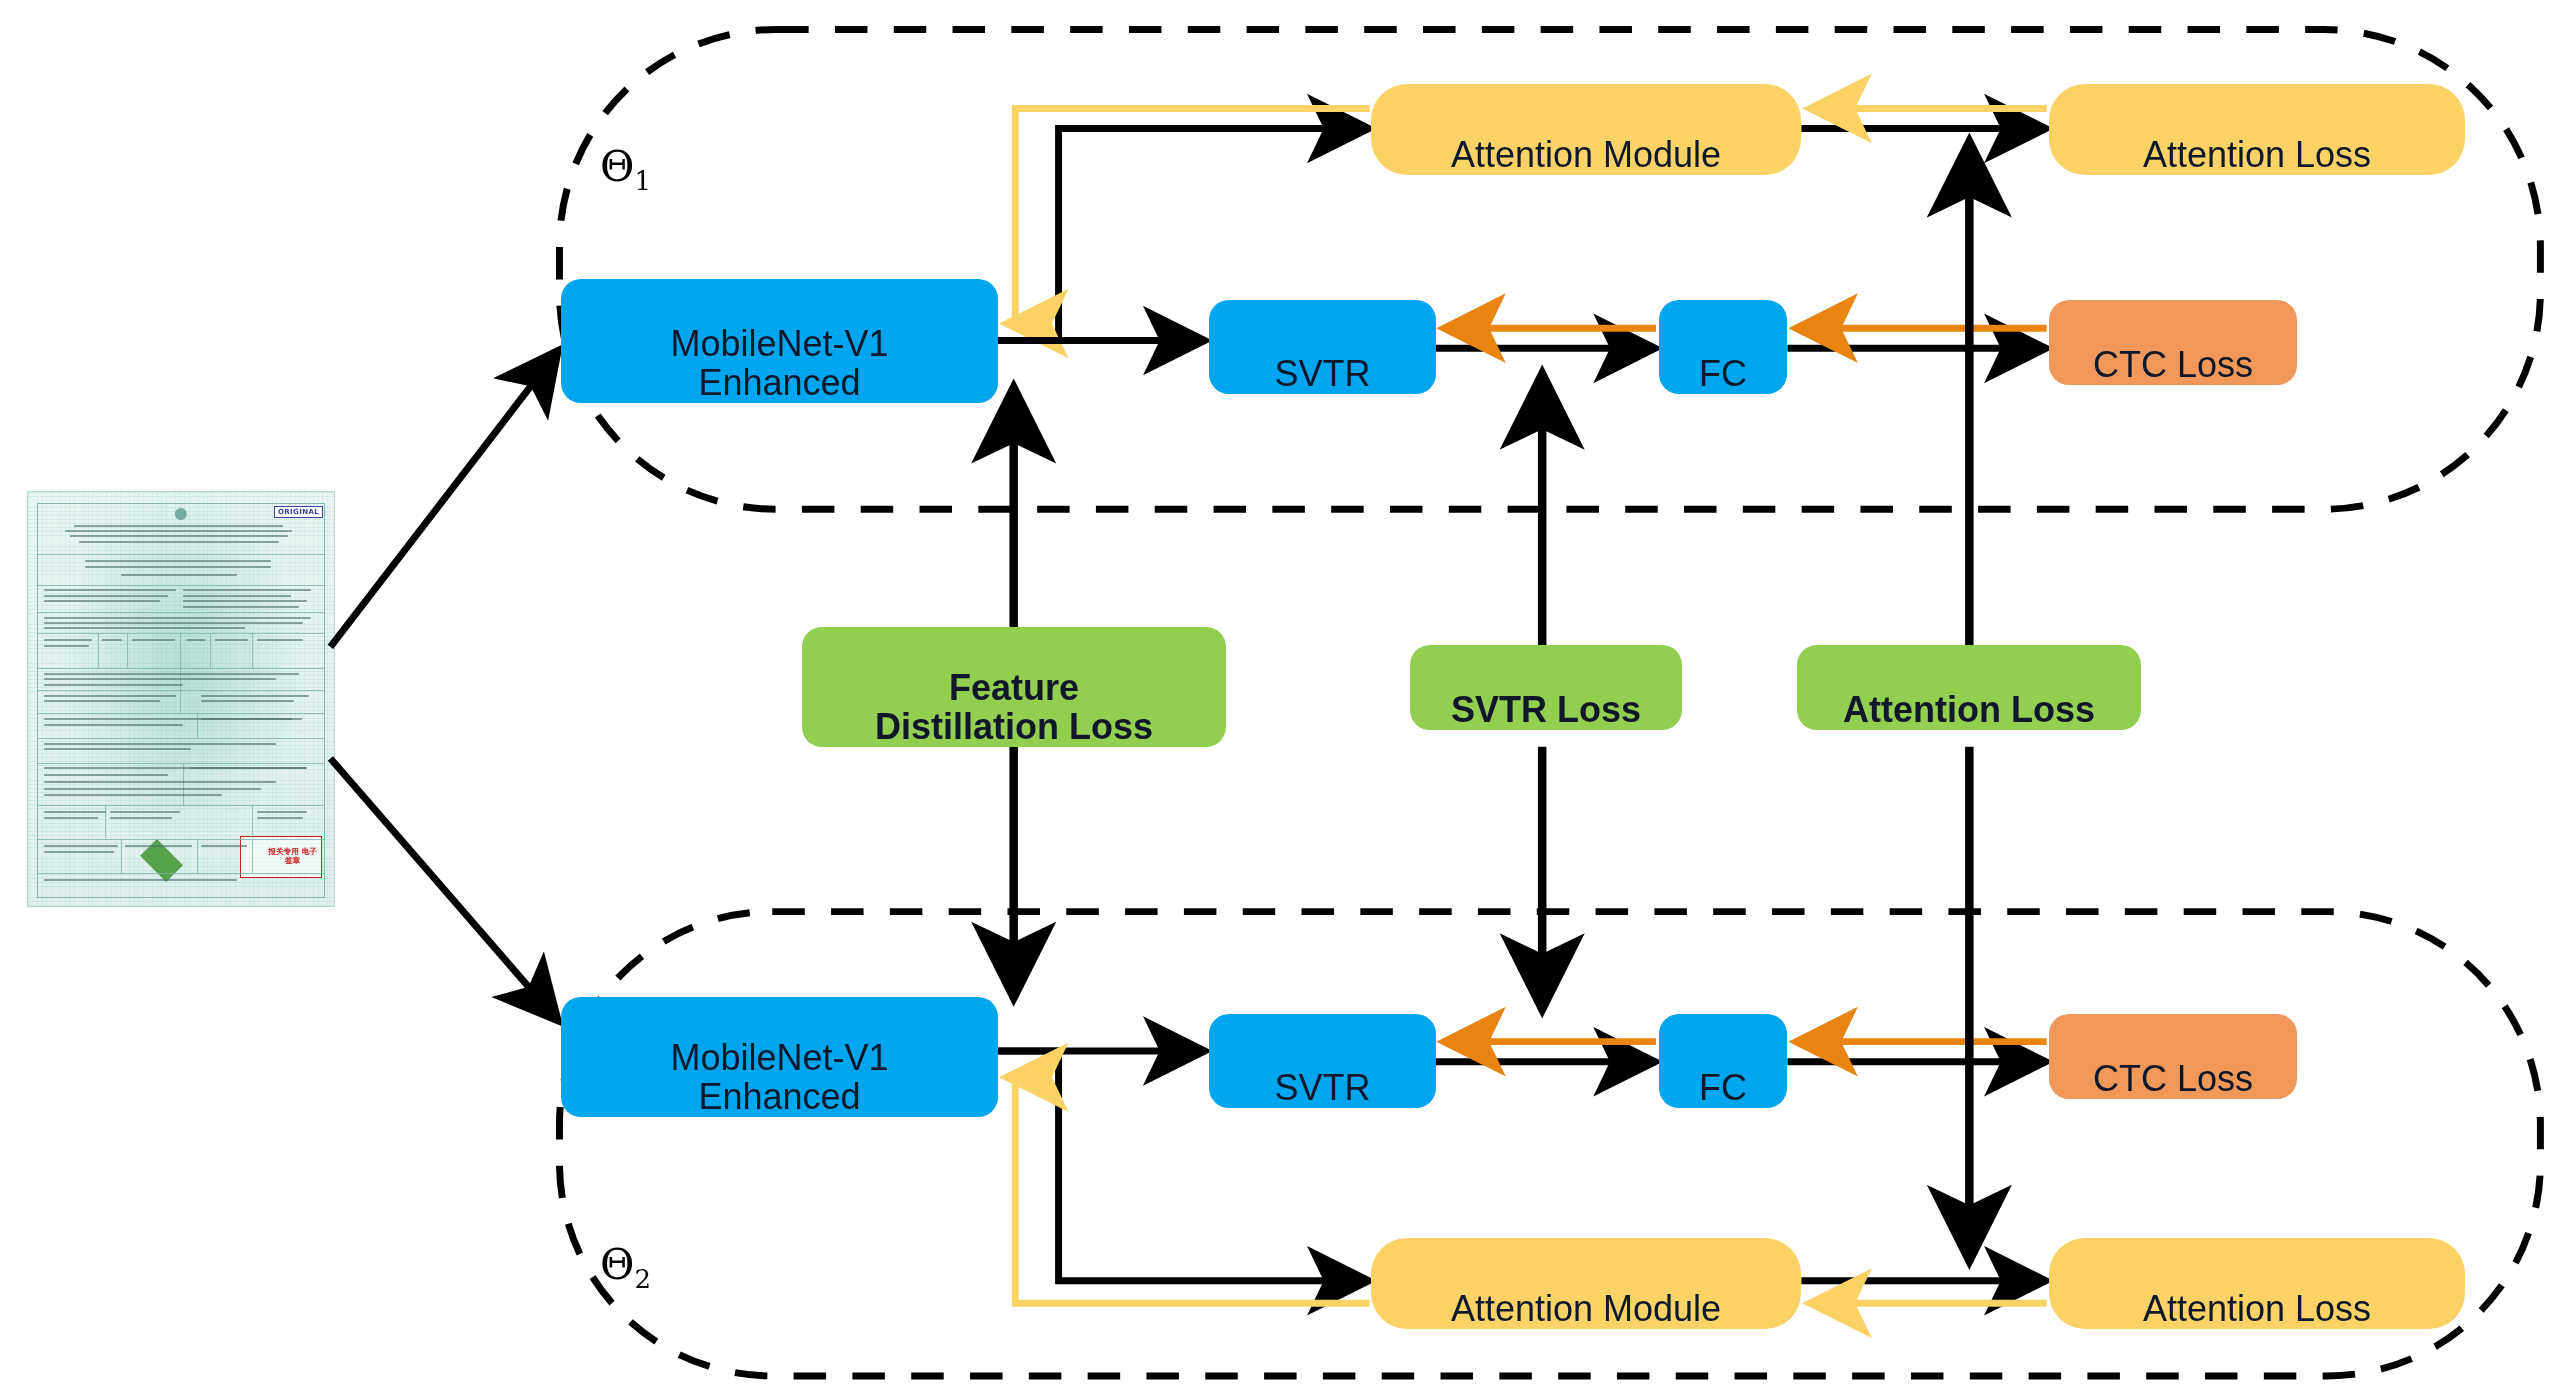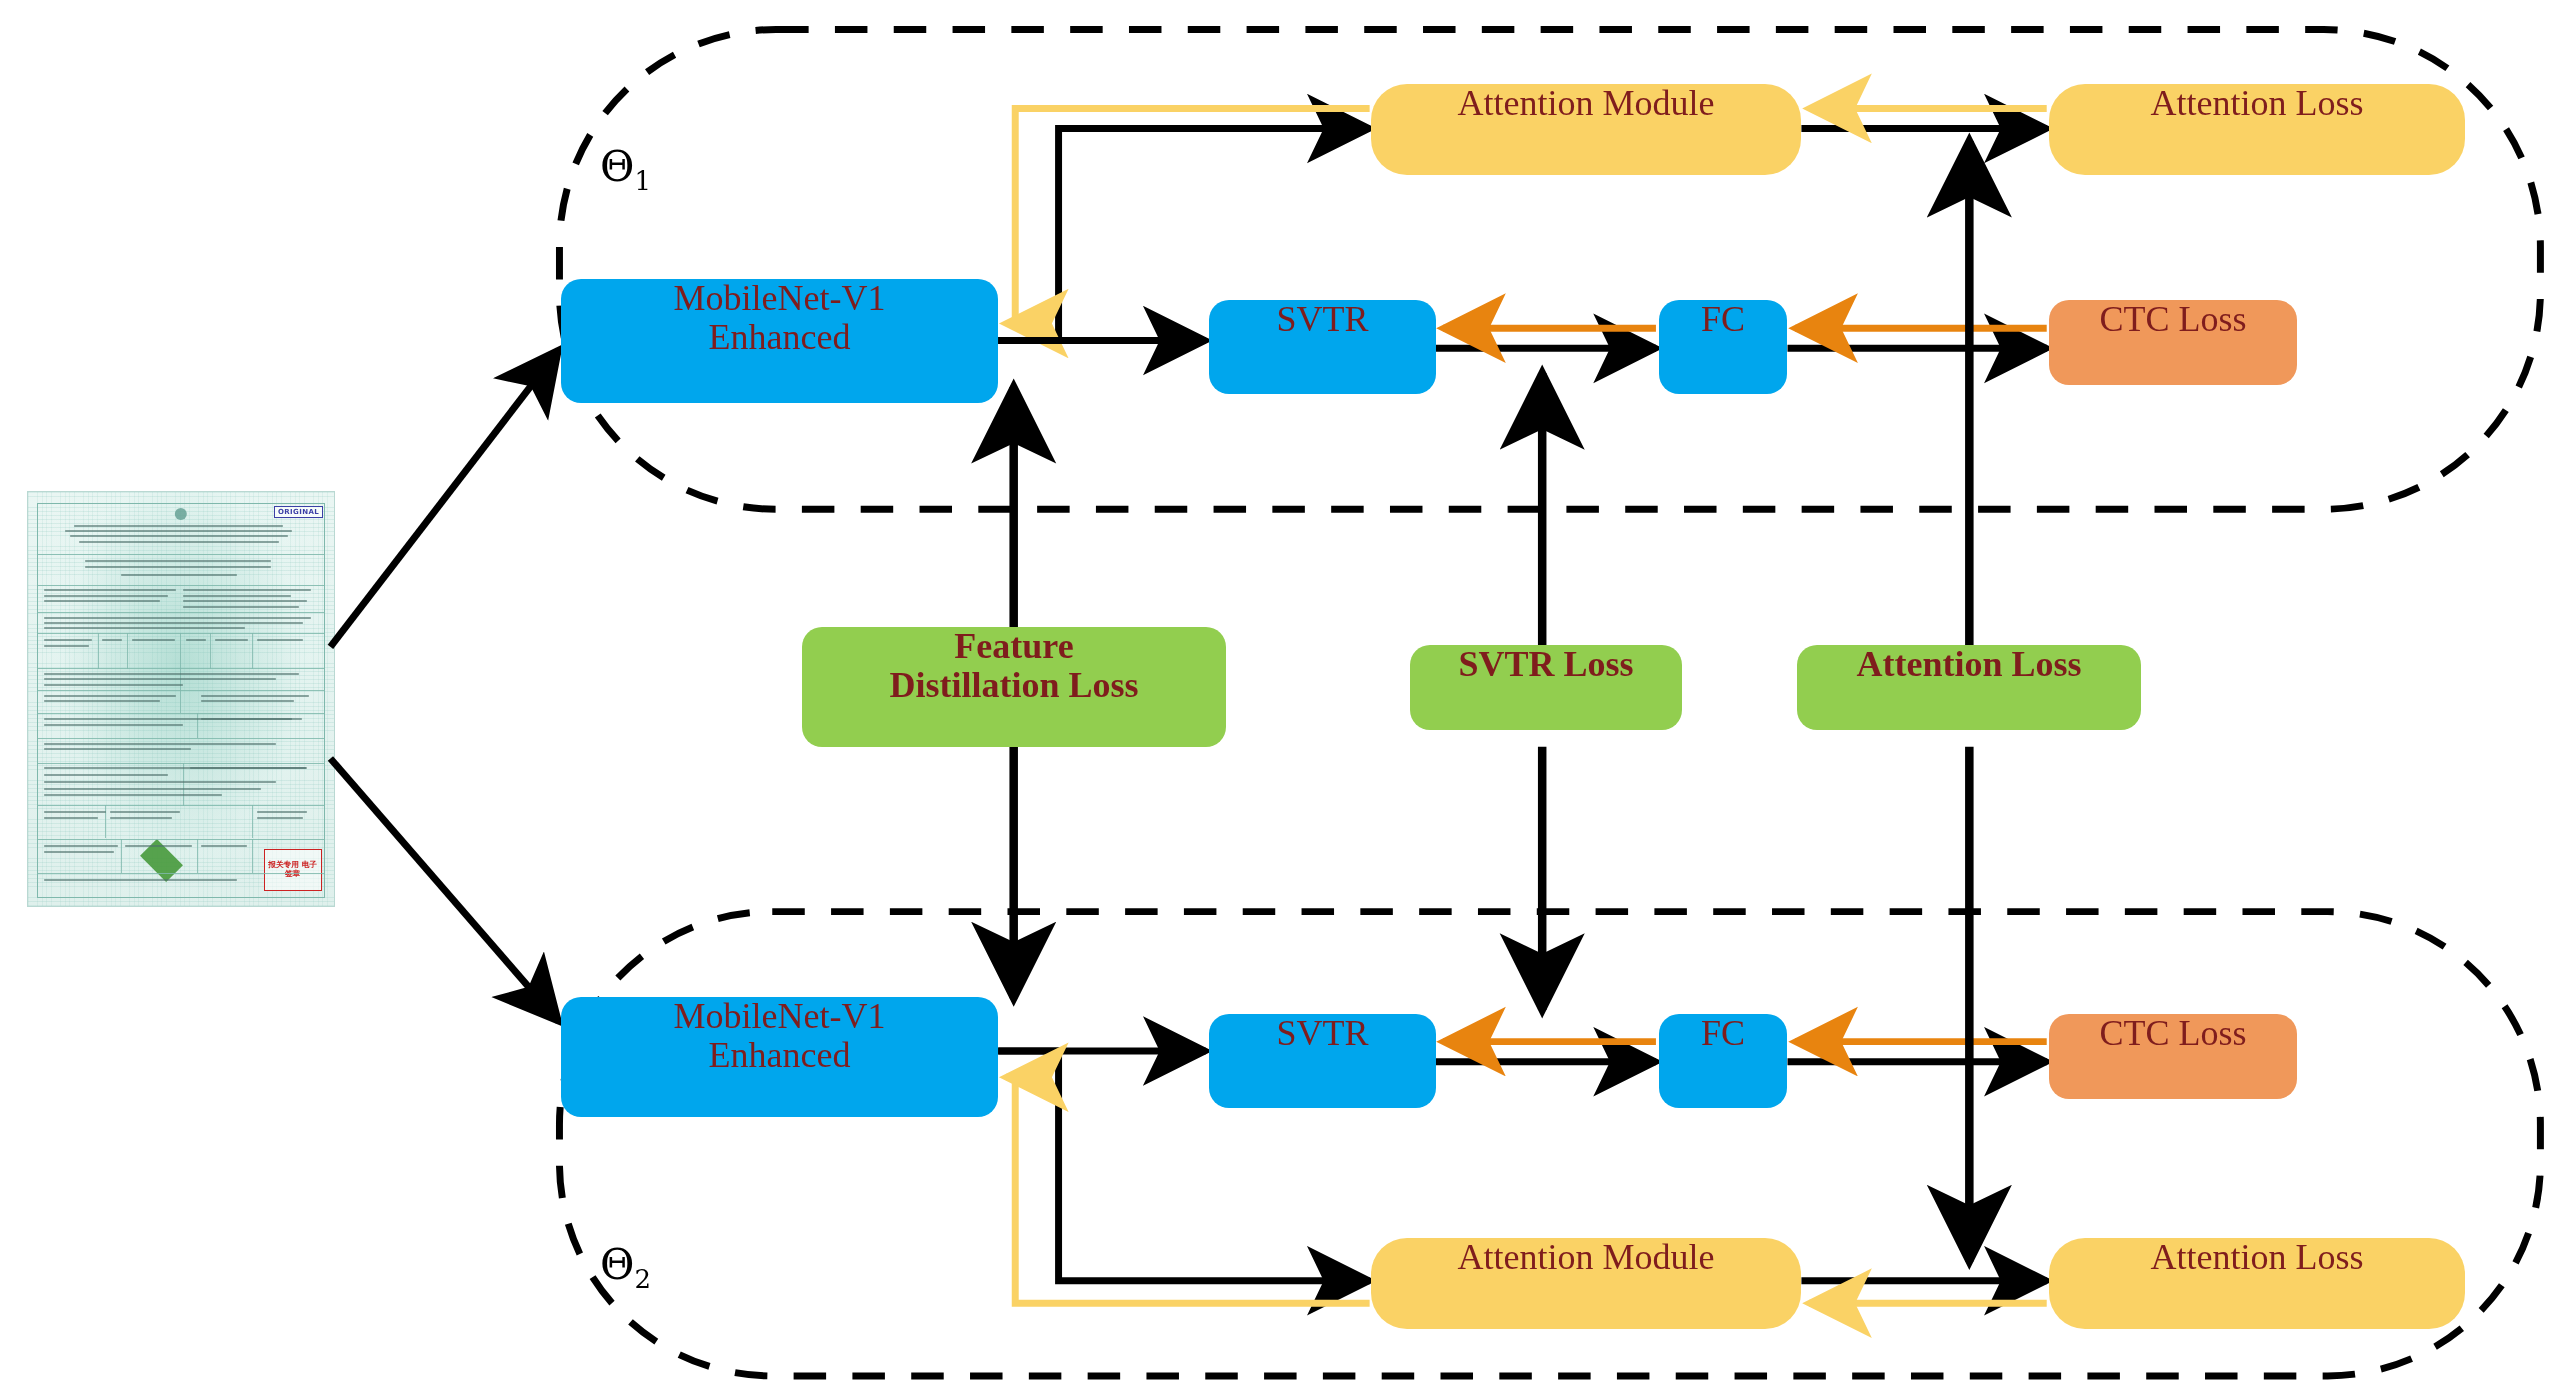--- a/index.html
+++ b/index.html
@@ -1,22 +1,22 @@
 <!DOCTYPE html>
 <html style="font-size:12.4px"><head>
 <meta charset="utf-8">
 <style>
   html,body{margin:0;padding:0;background:#ffffff;}
   body{font-family:"DejaVu Sans", sans-serif;}
   #stage{position:relative;width:2576px;height:1400px;background:#fff;overflow:hidden;}
   #svg-layer{position:absolute;left:0;top:0;width:2576px;height:1400px;}
 
-  .node{position:absolute;display:flex;align-items:flex-start;justify-content:center;
-        text-align:center;color:#7f1d1d;box-sizing:border-box;line-height:1.08;
-        font-family:Liberation Serif, serif;font-weight:400;}
+  .node{position:absolute;display:flex;align-items:flex-end;justify-content:center;
+        text-align:center;color:#0f172a;box-sizing:border-box;line-height:1.08;
+        font-family:Liberation Sans, sans-serif;font-weight:400;}
   .node span{display:block;width:100%;white-space:pre-line;}
 
   .blue{background:#00a6ed;border-radius:20px;font-size:36px;}
   .yellow{background:#fad265;border-radius:36px;font-size:36px;}
   .orange{background:#f0985a;border-radius:20px;font-size:36px;}
   .green{background:#92ce4f;border-radius:20px;font-size:36px;font-weight:bold;}
 
   .theta{position:absolute;font-family:"DejaVu Serif", serif;font-size:42px;color:#000;}
   .theta sub{font-size:26px;}
 
@@ -31,24 +31,24 @@
          linear-gradient(#eaf6f3,#dff0ec);}
   #doc .frame{position:absolute;left:9.3px;top:10.8px;right:9.3px;bottom:7.7px;border:0.8px solid #7fb8ac;}
   #doc .hl{position:absolute;left:0;right:0;height:0.8px;background:#7fb8ac;opacity:.85;}
   #doc .vl{position:absolute;top:0;bottom:0;width:0.8px;background:#7fb8ac;opacity:.8;}
   #doc .txt{position:absolute;height:2.3px;background:#4d6f6a;opacity:.62;border-radius:0.8px;}
   #doc .orig{position:absolute;right:10.8px;top:14px;border:1.2px solid #3b3fa6;color:#3b3fa6;
        font-size:7px;font-weight:bold;letter-spacing:0.4px;padding:0.8px 3.1px;background:rgba(255,255,255,.72);
        font-family:"DejaVu Sans", sans-serif;}
   #doc .seal{position:absolute;left:111px;top:354px;width:45px;height:29px;background:#4a9b3f;
        transform:rotate(45deg) scale(.82);opacity:.92;}
-  #doc .stamp{position:absolute;right:12.4px;bottom:15px;width:56px;height:40px;border:1.5px solid #cc2222;
+  #doc .stamp{position:absolute;right:12.4px;bottom:28px;width:56px;height:40px;border:1.5px solid #cc2222;
        color:#cc2222;font-size:7.7px;font-weight:bold;display:flex;align-items:center;justify-content:center;
        text-align:center;line-height:1.15;background:rgba(255,255,255,.55);
-       font-family:"DejaVu Sans", sans-serif;}
+       font-family:"DejaVu Sans", sans-serif;padding-left:24px;}
   #doc .crest{position:absolute;left:50%;top:15.5px;transform:translateX(-50%);width:12.4px;height:12.4px;
        border-radius:50%;background:#5f9c90;opacity:.8;}
 </style>
 </head>
 <body>
 
 <div id="stage">
 
   <div id="doc">
     <div class="paper"></div>

